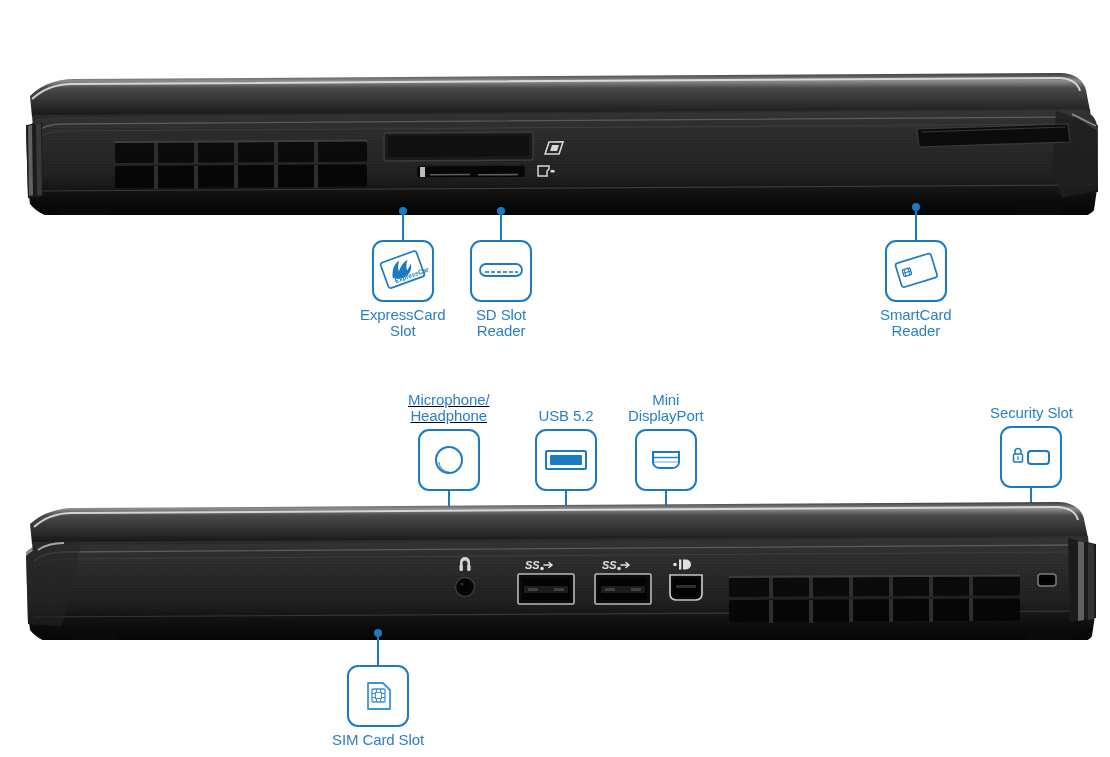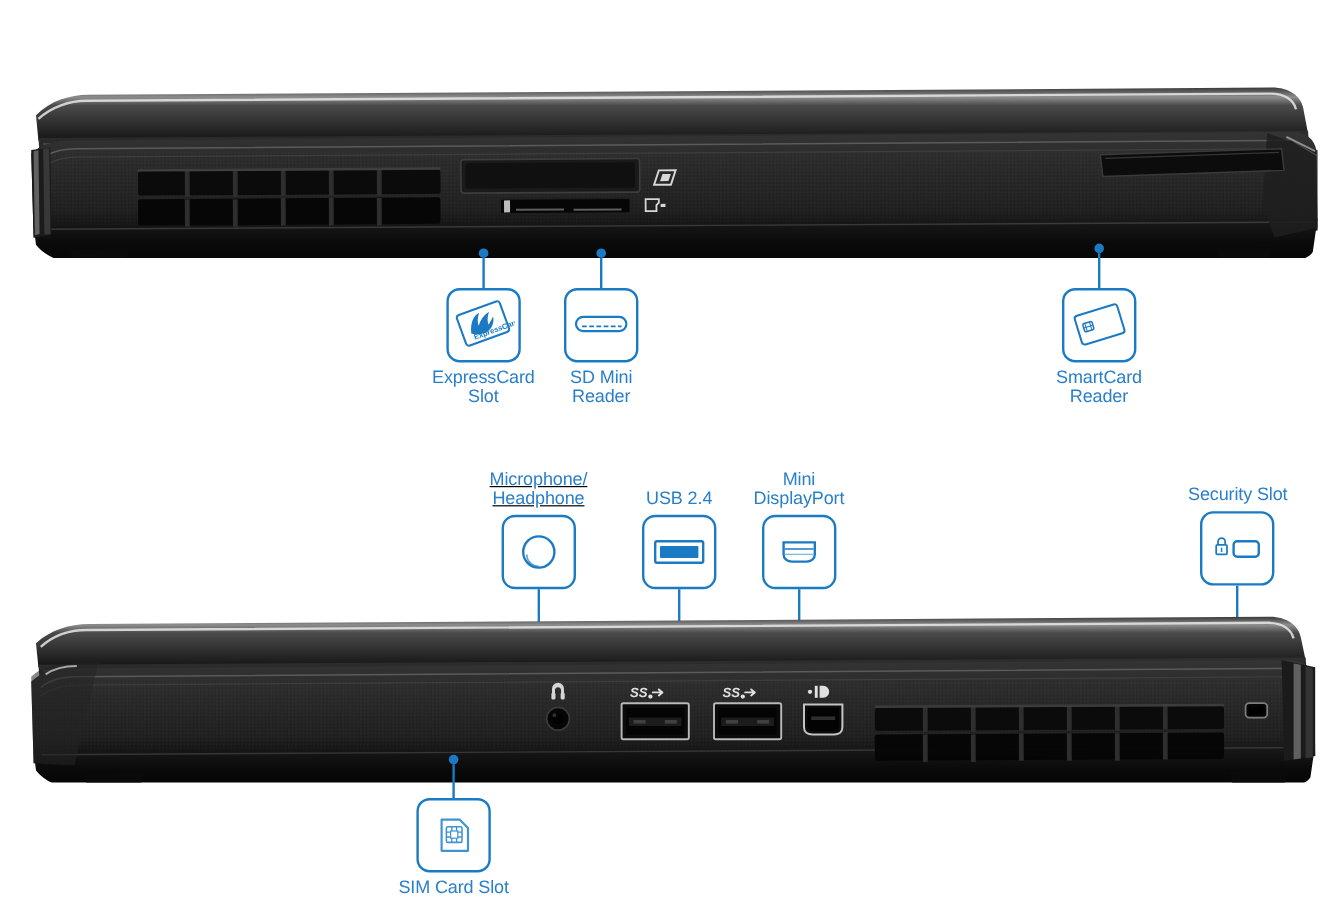--- a/index.html
+++ b/index.html
@@ -228,21 +228,21 @@
         <g stroke="#1a7bc4" stroke-width="1.6" stroke-linecap="butt">
           <line x1="9" y1="21" x2="13" y2="21"></line>
           <line x1="15" y1="21" x2="19" y2="21"></line>
           <line x1="21" y1="21" x2="25" y2="21"></line>
           <line x1="27" y1="21" x2="31" y2="21"></line>
           <line x1="33" y1="21" x2="37" y2="21"></line>
           <line x1="39" y1="21" x2="42" y2="21"></line>
         </g>
       </svg>
     </div>
-    <div class="cal-label">SD Mini
+    <div class="cal-label">SD Slot
 Reader</div>
   </div>
 
   <div class="callout below" style="left:880px; top:203px;">
     <div class="stem-wrap">
       <div class="dot"></div>
       <div class="stem" style="height:29px;"></div>
     </div>
     <div class="cal-box">
       <svg width="52" height="48" viewBox="0 0 52 48">
@@ -266,21 +266,21 @@
         <path d="M12,24 A10,10 0 0 0 22,34" fill="none" stroke="#1a7bc4" stroke-width="1.4" opacity="0.7"></path>
       </svg>
     </div>
     <div class="stem-wrap">
       <div class="stem" style="height:38px;"></div>
       <div class="dot"></div>
     </div>
   </div>
 
   <div class="callout above" style="left:535px; top:408px;">
-    <div class="cal-label top">USB 2.4</div>
+    <div class="cal-label top">USB 5.2</div>
     <div class="cal-box">
       <svg width="46" height="30" viewBox="0 0 46 30">
         <rect x="3" y="6" width="40" height="18" rx="1.5" fill="#ffffff" stroke="#1a7bc4" stroke-width="2"></rect>
         <rect x="7" y="10" width="32" height="10" rx="0.8" fill="#1a7bc4"></rect>
       </svg>
     </div>
     <div class="stem-wrap">
       <div class="stem" style="height:38px;"></div>
       <div class="dot"></div>
     </div>
@@ -315,21 +315,21 @@
         <line x1="10" y1="13.5" x2="34" y2="13.5" stroke="#1a7bc4" stroke-width="1.4"></line>
         <line x1="10" y1="18" x2="34" y2="18" stroke="#7fb8e0" stroke-width="1.2"></line>
       </svg>
     </div>
     <div class="stem-wrap">
       <div class="stem" style="height:38px;"></div>
       <div class="dot"></div>
     </div>
   </div>
 
-  <div class="laptop" style="left:12px; top:512px; width:1090px; height:140px;">
+  <div class="laptop" style="left:12px; top:500px; width:1090px; height:140px;">
     <svg width="1090" height="140" viewBox="0 0 1090 140" xmlns="http://www.w3.org/2000/svg">
       <defs>
         <linearGradient id="lidTop2" x1="0" y1="0" x2="0" y2="1">
           <stop offset="0%" stop-color="#3a3a3a"></stop>
           <stop offset="16%" stop-color="#8d8d8d"></stop>
           <stop offset="32%" stop-color="#4a4a4a"></stop>
           <stop offset="100%" stop-color="#141414"></stop>
         </linearGradient>
         <linearGradient id="lidBody2" x1="0" y1="0" x2="0" y2="1">
           <stop offset="0%" stop-color="#2f2f2f"></stop>

